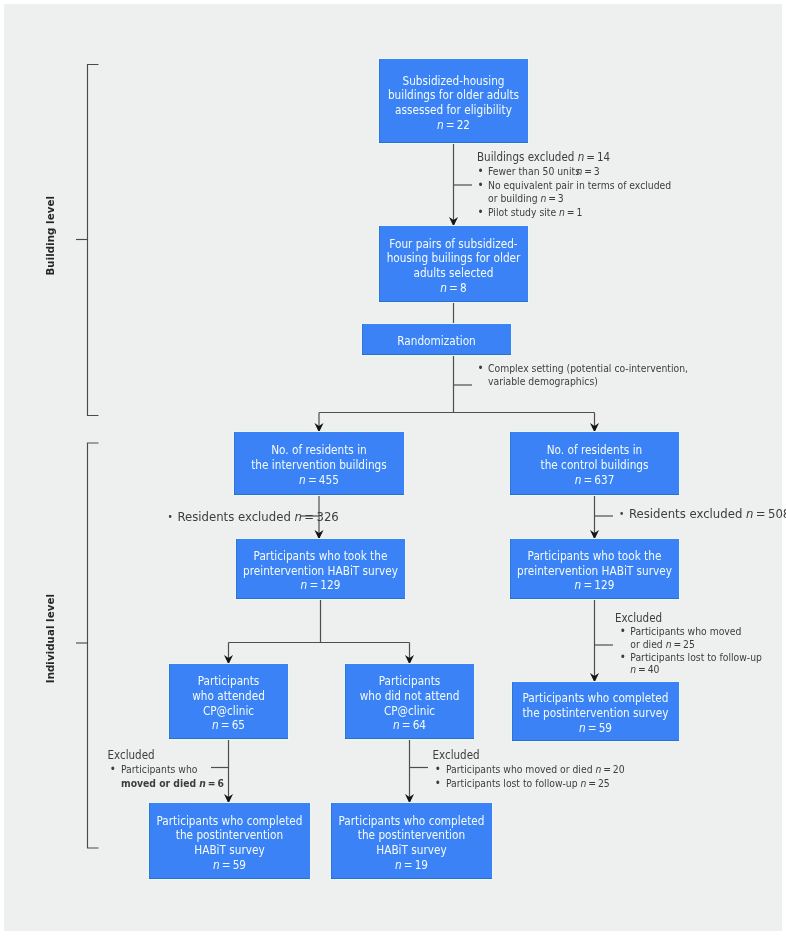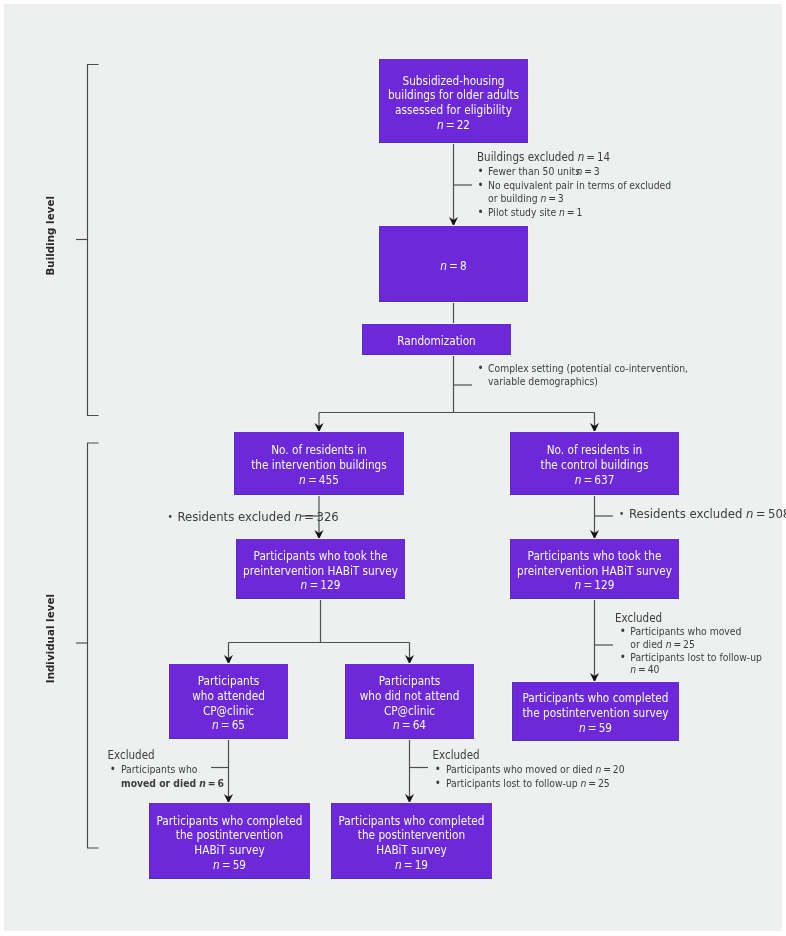--- a/index.html
+++ b/index.html
@@ -1,19 +1,19 @@
 <!DOCTYPE html>
 <html><head>
 <meta charset="utf-8">
 <style>
   html,body{margin:0;padding:0;background:#ffffff;}
   body{width:786px;height:936px;overflow:hidden;
        font-family:"DejaVu Sans Condensed","DejaVu Sans",sans-serif;}
   #panel{position:absolute;left:4px;top:4px;width:777.5px;height:926.5px;background:#eef0ef;}
-  .box{position:absolute;background:#6d28d9;color:#f4fcfb;box-sizing:border-box;
+  .box{position:absolute;background:#3b82f6;color:#f4fcfb;box-sizing:border-box;
        box-shadow:0 0 0 1px #e9f8f7, inset 0 -1px 0 0 rgba(0,60,60,0.25), inset 1px 0 0 0 rgba(0,60,60,0.18);
        display:flex;align-items:center;justify-content:center;text-align:center;
        font-size:11.7px;line-height:14.7px;z-index:3;padding-top:4px;}
   .box .txt{display:block;white-space:pre-line;}
   .note{position:absolute;color:#3d3d3f;font-size:10.3px;line-height:13.8px;
         white-space:nowrap;z-index:4;}
   .note .hd{display:block;font-size:11.5px;line-height:16.2px;}
   .note .bi{display:block;position:relative;padding-left:11px;}
   .note .bi::before{content:"\2022";position:absolute;left:0.5px;top:0px;font-size:11.5px;}
   .note .cont{display:block;padding-left:11px;}
@@ -41,21 +41,24 @@
 <div id="panel"></div>
 
 <div class="box" style="left:379px;top:59px;width:149px;height:84px;">
   <span class="txt"><span>Subsidized-housing
 buildings for older adults
 assessed for eligibility
 </span><i class="n">n</i><span> = 22</span></span>
 </div>
 
 <div class="box" style="left:379px;top:226px;width:149px;height:76px;">
-  <span class="txt"><i class="n">n</i><span> = 8</span></span>
+  <span class="txt"><span>Four pairs of subsidized-
+housing builings for older
+adults selected
+</span><i class="n">n</i><span> = 8</span></span>
 </div>
 
 <div class="box" style="left:362px;top:324px;width:149px;height:31px;">
   <span class="txt">Randomization</span>
 </div>
 
 <div class="box" style="left:234px;top:432px;width:170px;height:63px;">
   <span class="txt"><span>No. of residents in
 the intervention buildings
 </span><i class="n">n</i><span> = 455</span></span>

